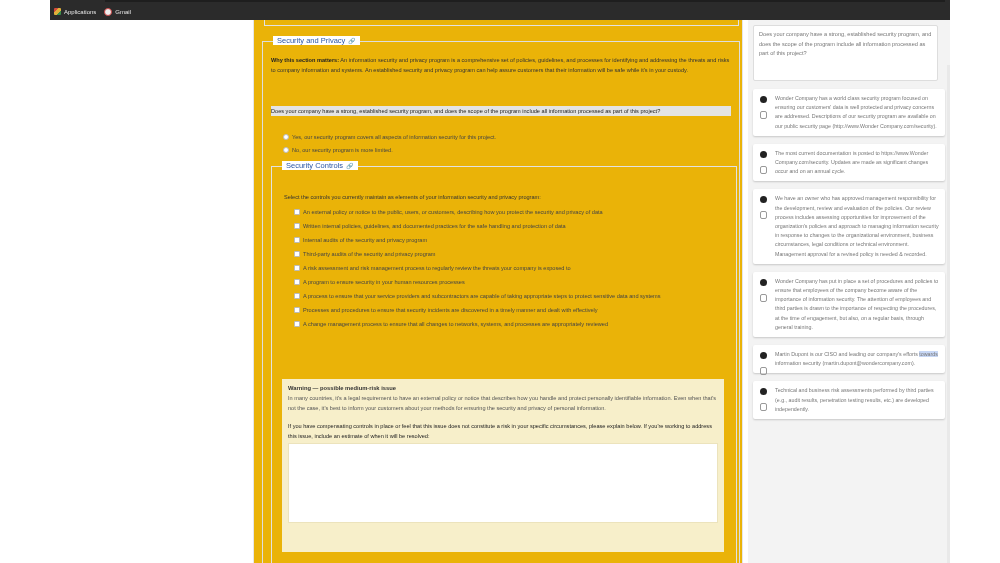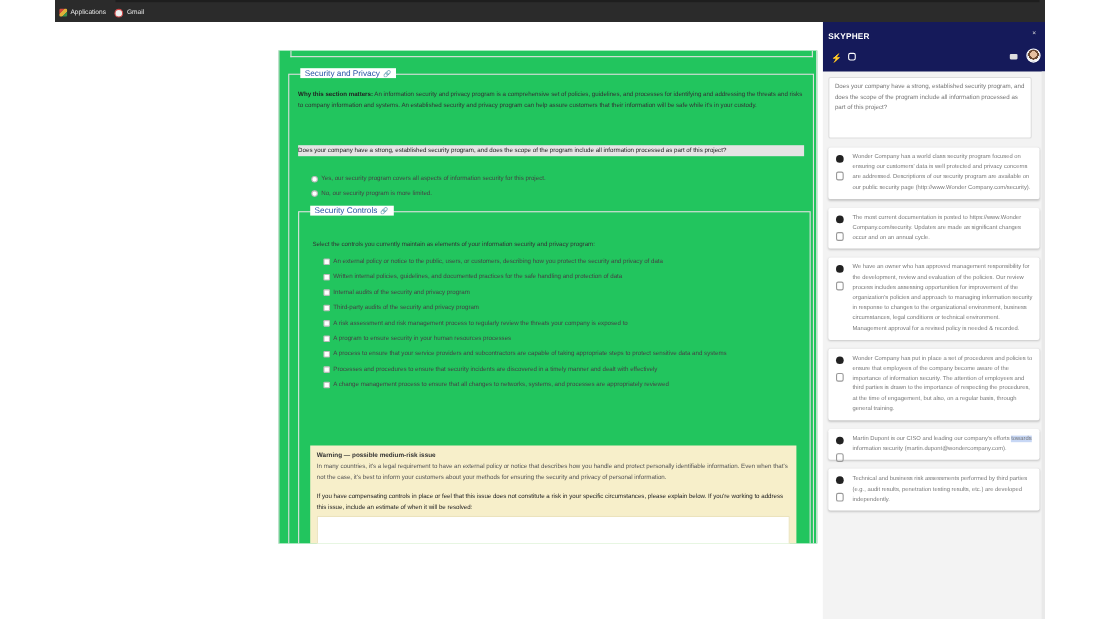--- a/index.html
+++ b/index.html
@@ -4,21 +4,21 @@
 <style>
   * { box-sizing: border-box; margin: 0; padding: 0; }
   html, body { width: 1000px; height: 563px; overflow: hidden; background: #ffffff; font-family: "Liberation Sans", sans-serif; }
   .topbar { position: absolute; left: 50px; top: 0; width: 900px; height: 20px; background: #2b2b2b; }
   .topbar-tabstrip { position: absolute; left: 55px; top: 0; width: 840px; height: 2px; background: #1e1e1e; }
   .bookmarks { position: absolute; left: 50px; top: 3px; height: 17px; display: flex; align-items: center; gap: 8px; padding-left: 4px; }
   .bm { display: flex; align-items: center; gap: 3px; color: #e8e8e8; font-size: 6px; }
   .bm-apps-icon { width: 7px; height: 7px; background: linear-gradient(135deg,#d24a3a 0 33%,#e0b13a 33% 66%,#3b8e4a 66%); border-radius: 1px; }
   .bm-gmail-icon { width: 8px; height: 8px; border-radius: 50%; background: #eee; border: 1px solid #c44; }
 
-  .main { position: absolute; left: 253px; top: 20px; width: 490px; height: 448px; background: #22c55e; border-left: 1px solid #e6e6e6; border-right: 1px solid #e6e6e6; overflow: hidden; margin-top: 26px; }
+  .main { position: absolute; left: 253px; top: 20px; width: 490px; height: 543px; background: #eab308; border-left: 1px solid #e6e6e6; border-right: 1px solid #e6e6e6; overflow: hidden; }
   .top-rule { position: absolute; left: 10px; top: 0; width: 475px; height: 6px; border: 1px solid #e2e2e2; border-top: none; }
 
   fieldset.section { position: absolute; left: 8px; top: 21px; width: 478px; height: 600px; border: 1px solid #dedede; padding: 0; }
   .legend { position: absolute; top: -6px; left: 10px; background: #fff; padding: 0 4px; color: #2b56a5; font-size: 7.5px; display: flex; align-items: center; gap: 3px; }
   .link-icon { color: #aaa; font-size: 6px; }
 
   .why { position: absolute; left: 8px; top: 13px; width: 460px; font-size: 5.6px; line-height: 10px; color: #333; }
   .why b { font-weight: bold; color: #222; }
   .question { position: absolute; left: 8px; top: 64px; width: 460px; font-size: 5.6px; line-height: 10px; color: #222; background: #e4e4e4; }
   .radios { position: absolute; left: 20px; top: 88px; font-size: 5.6px; color: #444; }
@@ -148,28 +148,20 @@
         <div class="warn-body">In many countries, it's a legal requirement to have an external policy or notice that describes how you handle and protect personally identifiable information. Even when that's not the case, it's best to inform your customers about your methods for ensuring the security and privacy of personal information.</div>
         <div class="warn-ask">If you have compensating controls in place or feel that this issue does not constitute a risk in your specific circumstances, please explain below. If you're working to address this issue, include an estimate of when it will be resolved:</div>
         <textarea class="warn-textarea" style=""></textarea>
       </div>
 
     </fieldset>
   </fieldset>
 </div>
 
 <div class="sidebar">
-  <div class="sb-head">
-    <div class="sb-brand">SKYPHER</div>
-    <div class="sb-close">×</div>
-    <div class="sb-bolt">⚡</div>
-    <div class="sb-chat"></div>
-    <div class="sb-toggle"></div>
-    <div class="sb-avatar"></div>
-  </div>
 
   <div class="sb-query">Does your company have a strong, established security program, and does the scope of the program include all information processed as part of this project?</div>
 
   <div class="sb-card">
     <span class="card-info-icon"></span>
     <span class="card-copy-icon"></span>
     <span>Wonder Company has a world class security program focused on ensuring our customers' data is well protected and privacy concerns are addressed. Descriptions of our security program are available on our public security page (http://www.Wonder Company.com/security).</span>
   </div>
   <div class="sb-card">
     <span class="card-info-icon"></span>

